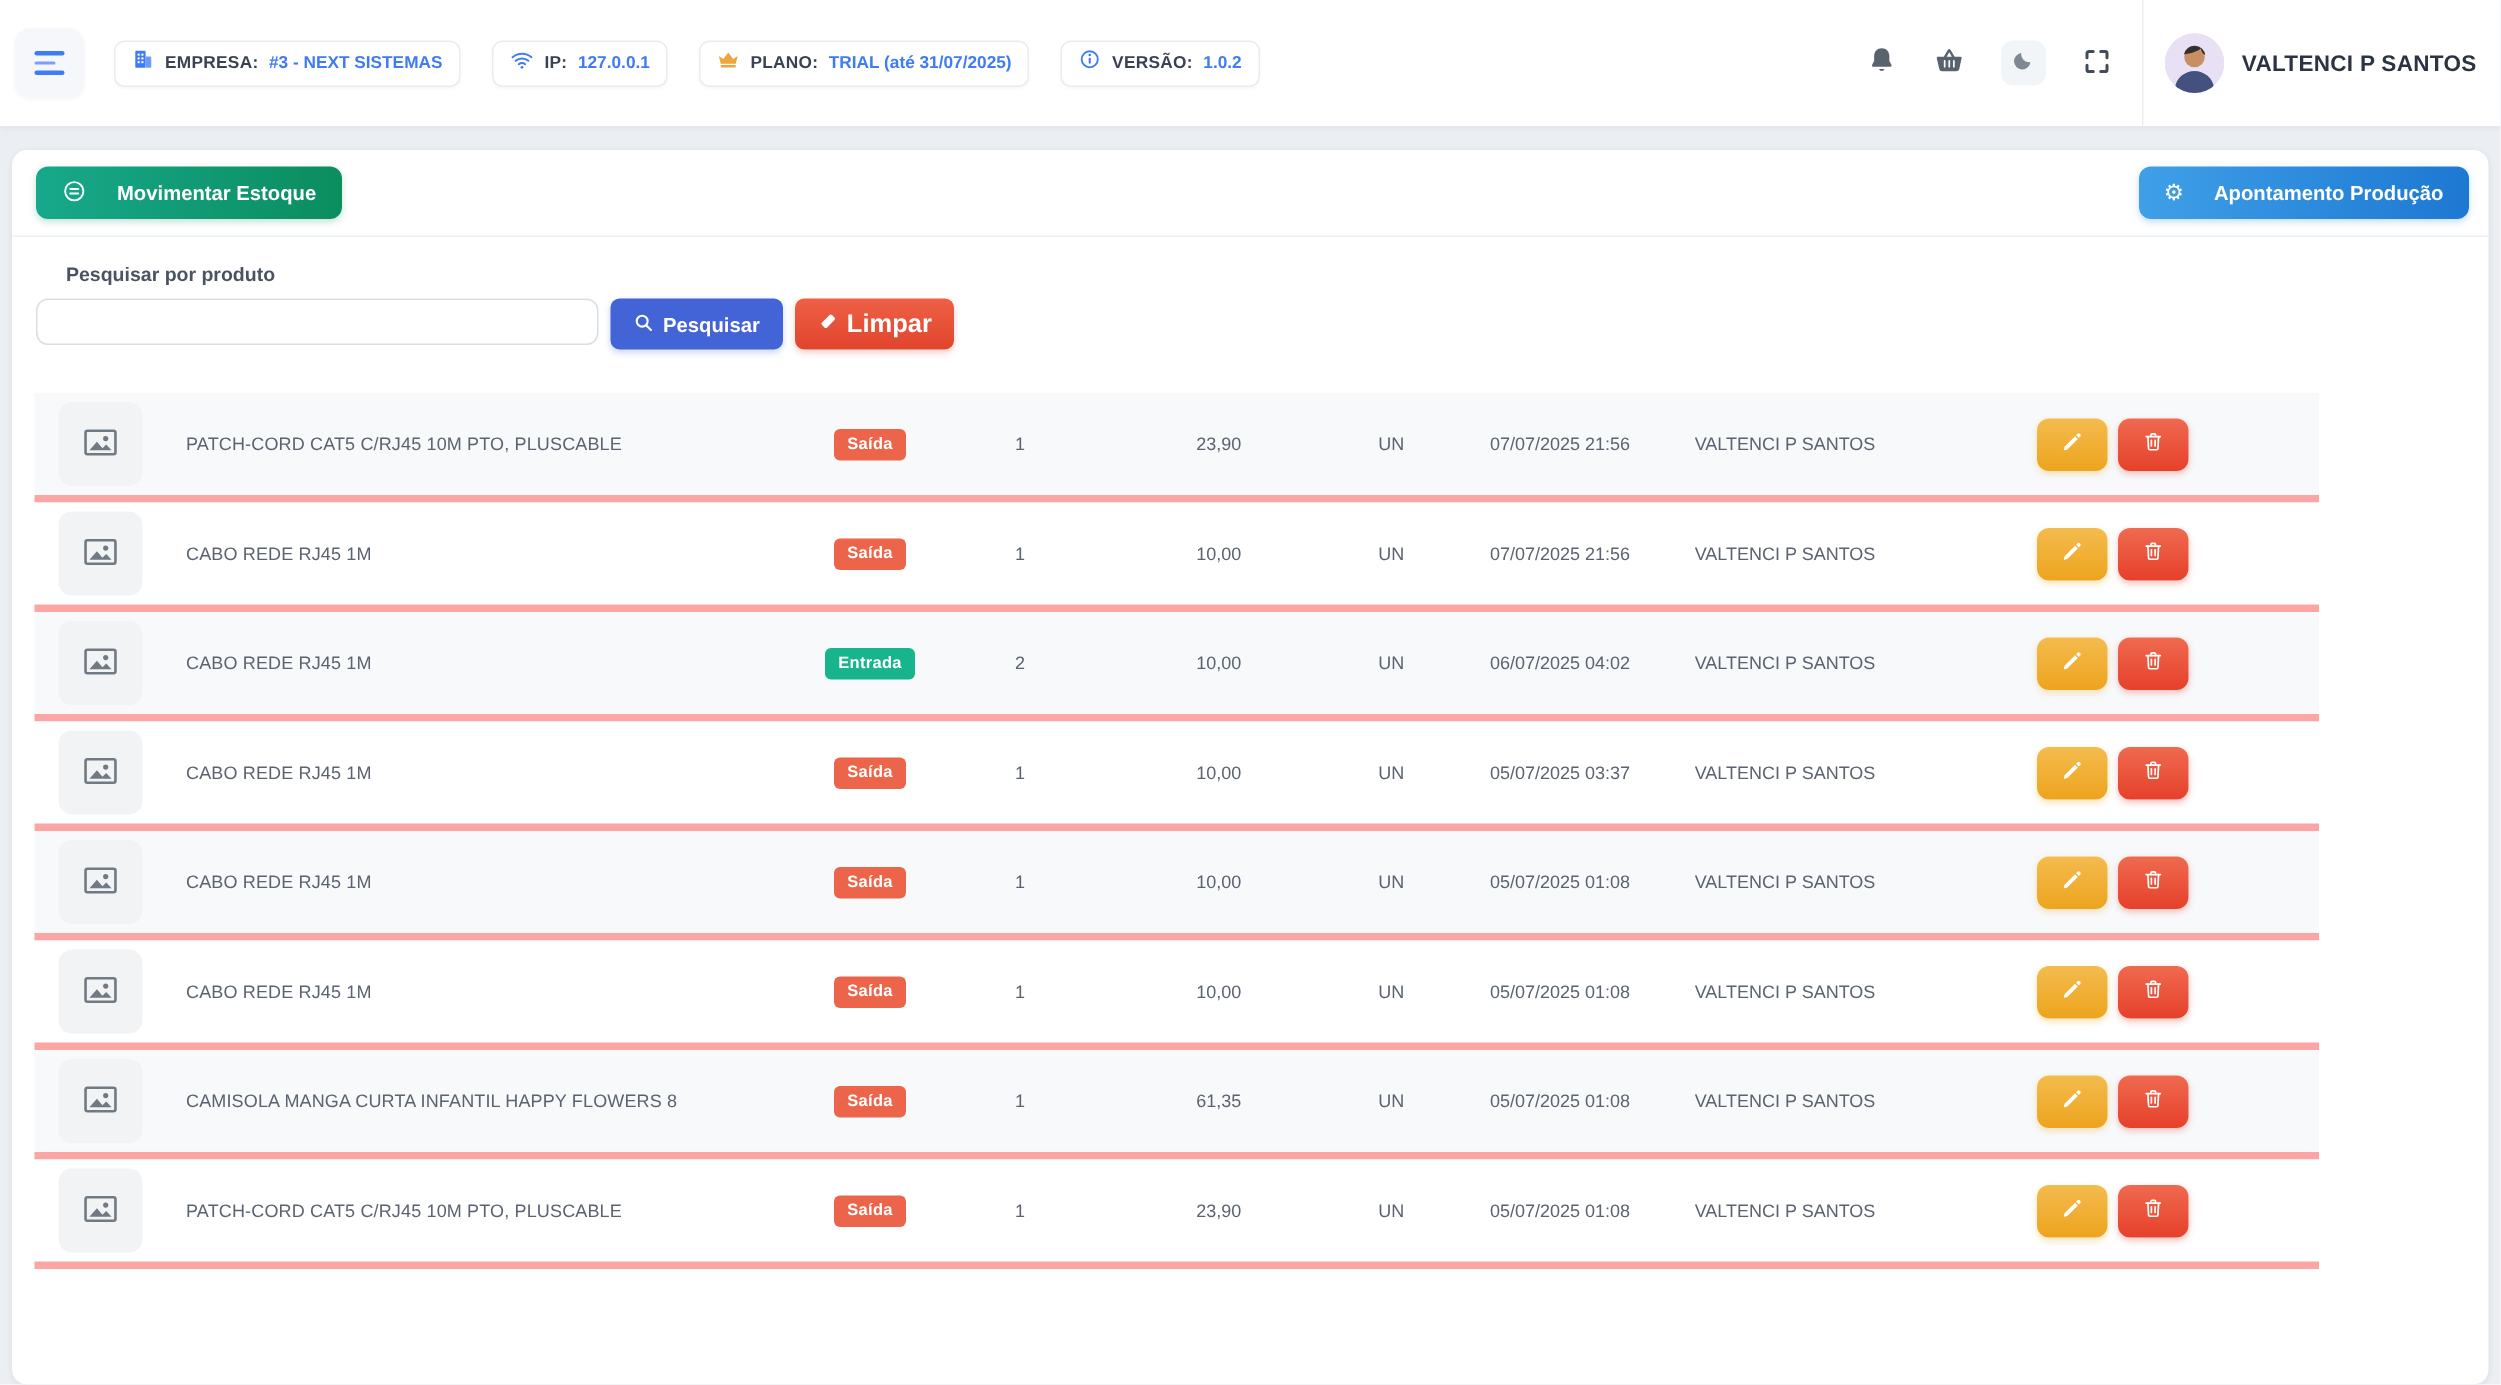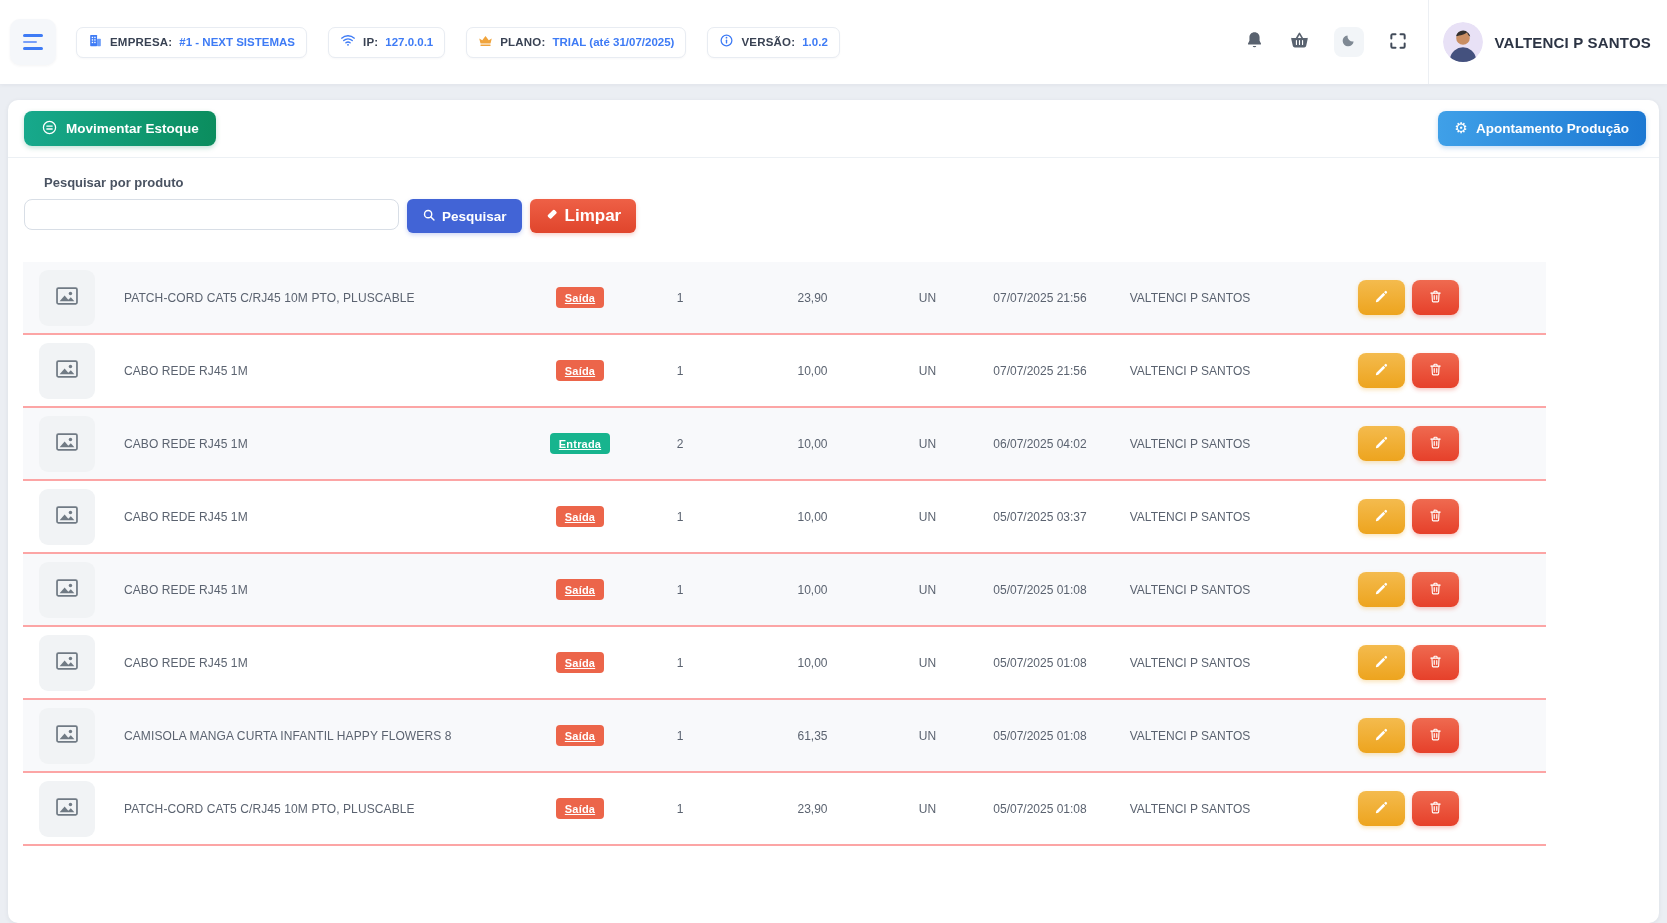--- a/index.html
+++ b/index.html
@@ -44,21 +44,21 @@
 
   
   .card {
     position:absolute; left:8px; top:100px; width:1651px; height:823px;
     background:#fff; border-radius:10px; box-shadow:0 1px 5px rgba(30,40,60,.07);
   }
   .card-toolbar {
     display:flex; justify-content:space-between; align-items:center;
     padding:11px 13px 11px 16px; border-bottom:1px solid #ecf0f4;
   }
-  .btn { border:none; cursor:pointer; display:inline-flex; align-items:center; gap:8px;
+  .btn { border:none; cursor:pointer; display:inline-flex; align-items:center; gap:20px;
          color:#fff; font-weight:bold; font-family:inherit; }
   .btn-green {
     height:35px; padding:0 17px; border-radius:8px; font-size:13.5px;
     background:linear-gradient(90deg,var(--green-start,#17a98c),var(--green-end,#0b8d5e));
     box-shadow:0 2px 5px rgba(11,141,94,.25);
   }
   .btn-bluegrad {
     height:35px; padding:0 17px; border-radius:8px; font-size:13.5px;
     background:linear-gradient(90deg,var(--blue-start,#3fa0e8),var(--blue-end,#1c78d2));
     box-shadow:0 2px 5px rgba(28,120,210,.25);
@@ -77,38 +77,38 @@
   .btn-clear { height:34px; padding:0 15px; border-radius:6px; font-size:17px;
     background:linear-gradient(180deg,#ee6046,var(--clear-btn,#e0452c)); box-shadow:0 2px 4px rgba(224,69,44,.25); gap:6px; }
 
   
   .table-wrap { margin:29px 0 0 15px; width:1523px; }
   .thead {
     display:flex; align-items:center; height:27px;
     background:var(--header-bg,#4a5168); color:#fff; border-radius:6px 6px 0 0;
     font-size:10.5px; font-weight:bold; letter-spacing:.4px;
   }
-  .trow { display:flex; align-items:center; height:73px; background:#fff; border-bottom:2px solid #fca5a5; }
+  .trow { display:flex; align-items:center; height:73px; background:#fff; border-bottom:5px solid #fca5a5; }
   .trow.striped { background:#f8f9fb; }
   .cell { display:flex; align-items:center; justify-content:center; text-align:center; }
   .col-img   { width:87px;  flex:0 0 auto; }
   .col-prod  { flex:1 1 auto; }
   .col-tipo  { width:80px;  flex:0 0 auto; }
   .col-qtd   { width:120px; flex:0 0 auto; }
   .col-valor { width:145px; flex:0 0 auto; }
   .col-un    { width:85px;  flex:0 0 auto; }
   .col-data  { width:140px; flex:0 0 auto; }
   .col-user  { width:160px; flex:0 0 auto; }
   .col-acoes { width:276px; flex:0 0 auto; }
   .trow .col-prod { justify-content:flex-start; text-align:left; padding-left:14px;
                     font-size:11.5px; color:#454c59; letter-spacing:.1px; }
   .trow .cell { font-size:12px; color:#5b6370; }
   .img-ph { width:56px; height:56px; background:#f1f3f5; border-radius:9px;
             display:flex; align-items:center; justify-content:center; }
-  .badge { padding:4.5px 9px; border-radius:4px; color:#fff; font-size:11px; font-weight:bold; letter-spacing:.2px;text-decoration:underline; }
+  .badge { padding:4.5px 9px; border-radius:4px; color:#fff; font-size:11px; font-weight:bold; letter-spacing:.2px; }
   .badge-saida   { background:var(--saida,#ec654a); }
   .badge-entrada { background:var(--entrada,#17b48e); }
   .actions { gap:7px; }
   .btn-edit, .btn-delete {
     width:47px; height:35px; border:none; border-radius:8px; cursor:pointer;
     display:flex; align-items:center; justify-content:center;
   }
   .btn-edit   { background:linear-gradient(180deg,var(--edit-start,#f4bb4e),var(--edit-end,#eda41e));
                 box-shadow:0 2px 4px rgba(237,164,30,.3); }
   .btn-delete { background:linear-gradient(180deg,var(--delete-start,#ef6a50),var(--delete-end,#e6402a));
@@ -132,21 +132,21 @@
           <rect x="14.5" y="9" width="6" height="12" rx="1" fill="#6b9cf8"></rect>
           <rect x="6" y="6" width="2.2" height="2.2" fill="#fff"></rect>
             <rect x="10" y="6" width="2.2" height="2.2" fill="#fff"></rect>
           <rect x="6" y="10" width="2.2" height="2.2" fill="#fff"></rect>
             <rect x="10" y="10" width="2.2" height="2.2" fill="#fff"></rect>
           <rect x="6" y="14" width="2.2" height="2.2" fill="#fff"></rect>
             <rect x="10" y="14" width="2.2" height="2.2" fill="#fff"></rect>
         </svg>
       </span>
       <span class="lbl">EMPRESA:</span>
-      <span class="val">#1 - NEXT SISTEMAS</span>
+      <span class="val">#3 - NEXT SISTEMAS</span>
     </div>
 
 
     <div class="pill">
       <span>
         <svg viewBox="0 0 24 24" width="16" height="16" fill="none" stroke="#3e7bf5" stroke-width="2" stroke-linecap="round">
           <path d="M2.5 9.2a14.5 14.5 0 0 1 19 0"></path>
           <path d="M5.6 12.8a9.8 9.8 0 0 1 12.8 0"></path>
           <path d="M8.8 16.2a5.2 5.2 0 0 1 6.4 0"></path>
           <circle cx="12" cy="19.3" r="1.4" fill="#3e7bf5" stroke="none"></circle>

